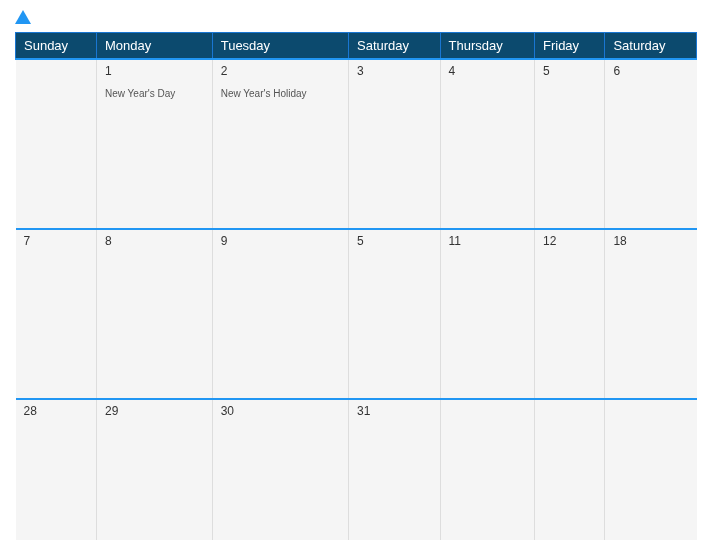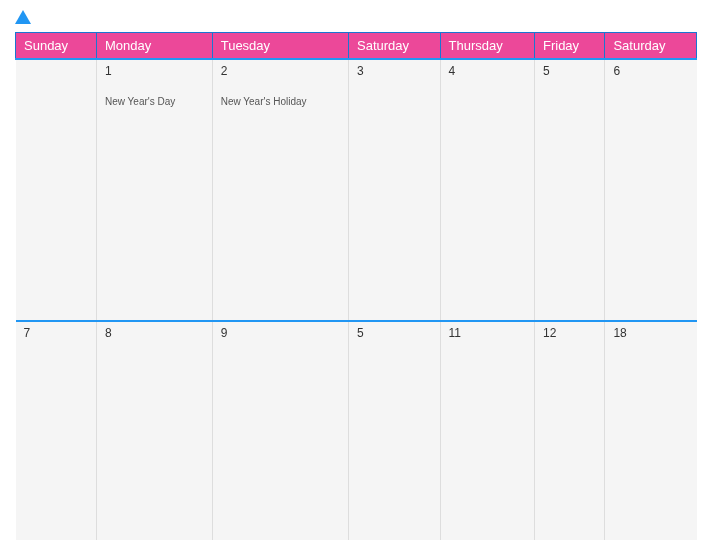--- a/index.html
+++ b/index.html
@@ -62,21 +62,21 @@
       color: #333;
       text-align: right;
       min-width: 80px;
     }
     .calendar-table {
       width: 100%;
       border-collapse: collapse;
       flex: 1;
     }
     .calendar-table thead tr {
-      background-color: #ec4899;
+      background-color: #0c4a6e;
       color: white;
     }
     .calendar-table thead th {
       padding: 5px 8px;
       text-align: left;
       font-size: 13px;
       font-weight: normal;
       border: 1px solid #1976D2;
     }
     .calendar-table tbody tr {
@@ -99,21 +99,21 @@
       border-right: none;
     }
     .day-number {
       font-size: 12px;
       color: #333;
       display: block;
     }
     .event {
       font-size: 10px;
       color: #555;
-      margin-top: 18px;
+      margin-top: 10px;
       display: block;
     }
     .calendar-table tbody tr:last-child td {
       height: 60px;
     }
   </style>
 </head>
 <body>
 
 <div class="calendar-container">
@@ -183,15 +183,32 @@
           <td>
             <span class="day-number">11</span>
           </td>
           <td>
             <span class="day-number">12</span>
           </td>
           <td>
             <span class="day-number">18</span>
           </td>
         </tr>
+        <tr>
+          <td>
+            <span class="day-number">28</span>
+          </td>
+          <td>
+            <span class="day-number">29</span>
+          </td>
+          <td>
+            <span class="day-number">30</span>
+          </td>
+          <td>
+            <span class="day-number">31</span>
+          </td>
+          <td></td>
+          <td></td>
+          <td></td>
+        </tr>
       </tbody>
   </table>
 </div>
 
 </body></html>

